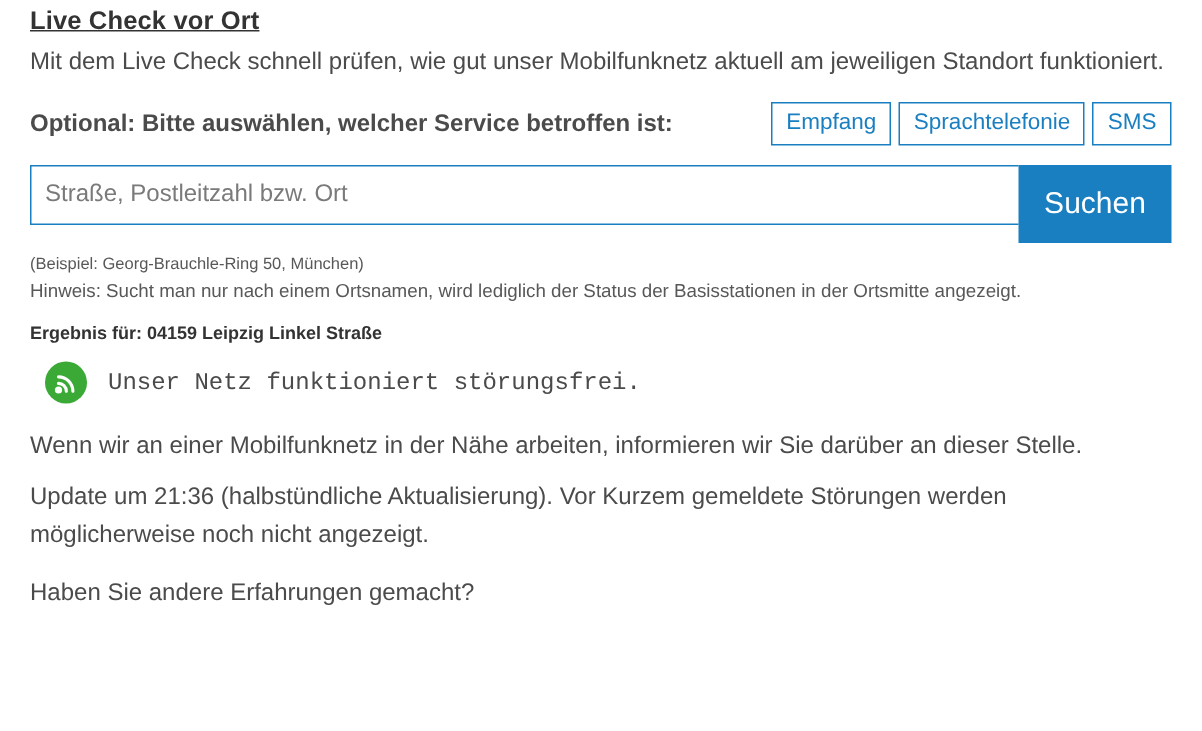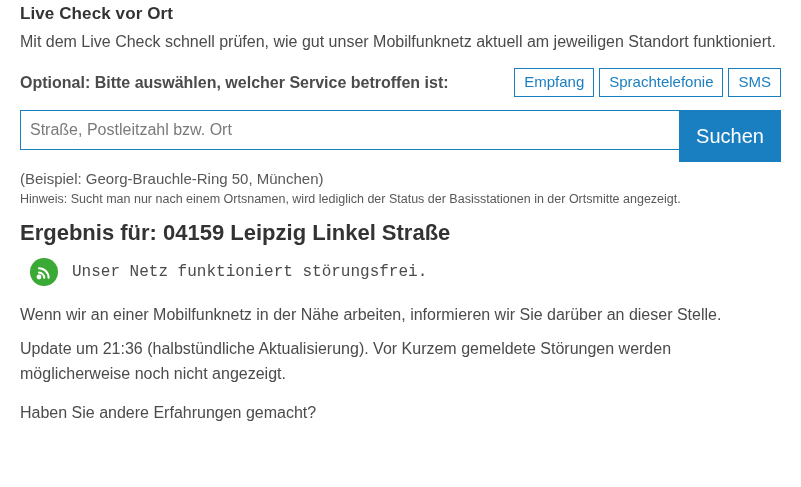--- a/index.html
+++ b/index.html
@@ -23,20 +23,21 @@
   }
   .inner {
     padding: 4px 20px 0 20px;
   }
   h1.title {
     font-size: 17px;
     font-weight: bold;
     color: #333333;
     margin: 0 0 6px 0;
     letter-spacing: 0.1px;
+    text-decoration: underline;
   }
   p.intro {
     font-size: 16px;
     line-height: 24px;
     margin: 0 0 14px 0;
     color: #4b4b4b;
     max-width: 765px;
   }
   .optional-row {
     display: flex;
@@ -89,31 +90,31 @@
     width: 102px;
     height: 52px;
     background: #1a7fc1;
     color: #ffffff;
     border: none;
     font-size: 20px;
     font-family: Liberation Sans, sans-serif;
     cursor: pointer;
   }
   .hint-small {
-    font-size: 15px;
+    font-size: 11px;
     color: #585858;
     margin: 0 0 5px 0;
   }
   .hint-small2 {
     font-size: 12.5px;
     color: #585858;
     margin: 0 0 14px 0;
   }
   h2.result-title {
-    font-size: 22px;
+    font-size: 12px;
     font-weight: bold;
     color: #333333;
     margin: 0 0 12px 0;
   }
   .status-row {
     display: flex;
     align-items: center;
     gap: 14px;
     padding-left: 10px;
     margin-bottom: 16px;

